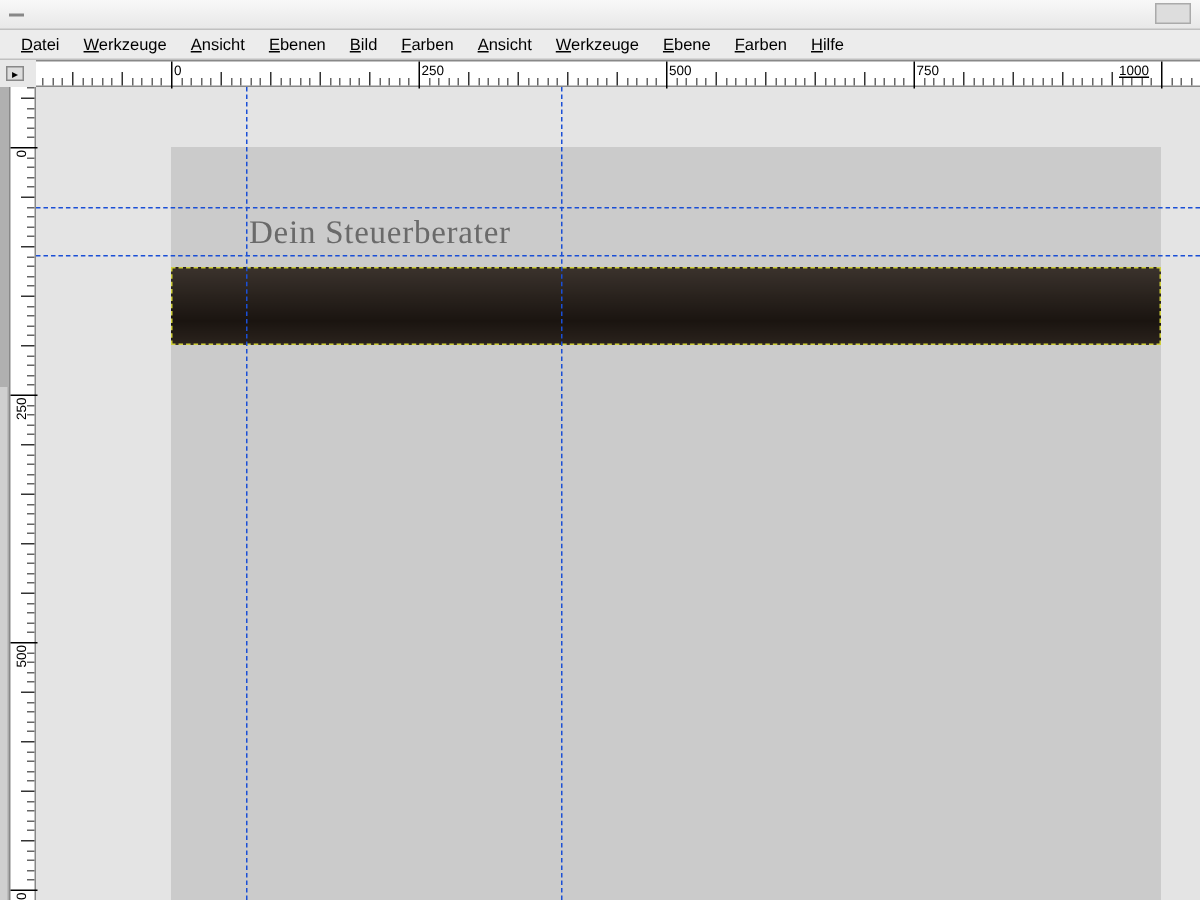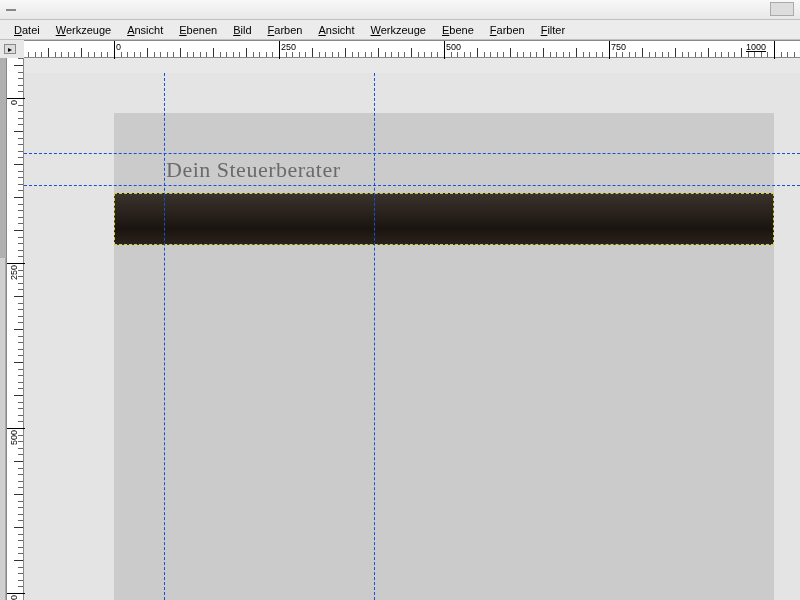--- a/index.html
+++ b/index.html
@@ -22,21 +22,21 @@
 .ruler-h .tick-minor { position: absolute; bottom: 0; height: 5px; border-left: 1px solid #666; }
 .ruler-h .tick-med { position: absolute; bottom: 0; height: 9px; border-left: 1px solid #333; }
 .ruler-h .label { position: absolute; top: 1px; font-size: 9px; color: #000; transform: translateX(2px); }
 
 .ruler-v { position: absolute; top: 58px; left: 6px; bottom: 0; width: 18px; background: #fff; border-left: 1px solid #888; border-right: 1px solid #888; z-index: 5; }
 .ruler-v .tick-major { position: absolute; left: 0; width: 18px; border-top: 1px solid #000; }
 .ruler-v .tick-minor { position: absolute; right: 0; width: 5px; border-top: 1px solid #666; }
 .ruler-v .tick-med { position: absolute; right: 0; width: 9px; border-top: 1px solid #333; }
 .ruler-v .label { position: absolute; left: 2px; font-size: 9px; color: #000; writing-mode: vertical-lr; transform: rotate(180deg) translateY(-2px); }
 
-.canvas-area { position: absolute; top: 58px; left: 24px; right: 0; bottom: 0; background: #e4e4e4; overflow: hidden; margin-top: 15px; }
+.canvas-area { position: absolute; top: 58px; left: 24px; right: 0; bottom: 0; background: #e4e4e4; overflow: hidden; }
 
 .canvas { position: absolute; left: 90px; top: 40px; width: 660px; height: 540px; background: #cbcbcb; }
 
 .heading-text { position: absolute; left: 52px; top: 44px; font-family: "Georgia", "Palatino Linotype", serif; font-size: 22px; color: #6a6a6a; letter-spacing: 0.5px; }
 
 .dark-bar { position: absolute; left: 0; top: 80px; width: 660px; height: 52px; background: linear-gradient(#3a322c, #1a1410 70%, #2a221c); border: 1px dashed #cfcf3a; }
 
 .guide-h { position: absolute; left: 0; right: 0; border-top: 1px dashed #1a4fd6; z-index: 3; }
 .guide-v { position: absolute; top: 0; bottom: 0; border-left: 1px dashed #1a4fd6; z-index: 3; }
 
@@ -57,21 +57,21 @@
   <span>Datei</span>
   <span>Werkzeuge</span>
   <span>Ansicht</span>
   <span>Ebenen</span>
   <span>Bild</span>
   <span>Farben</span>
   <span>Ansicht</span>
   <span>Werkzeuge</span>
   <span>Ebene</span>
   <span>Farben</span>
-  <span>Filter</span>
+  <span>Hilfe</span>
 </div>
 
 <div class="toggle-btn">▸</div>
 
 <div class="ruler-h" id="ruler-h">
     <div class="tick-minor" style="left: 4.2px;"></div>
     <div class="tick-minor" style="left: 10.8px;"></div>
     <div class="tick-minor" style="left: 17.4px;"></div>
     <div class="tick-med" style="left: 24px;"></div>
     <div class="tick-minor" style="left: 30.6px;"></div>

